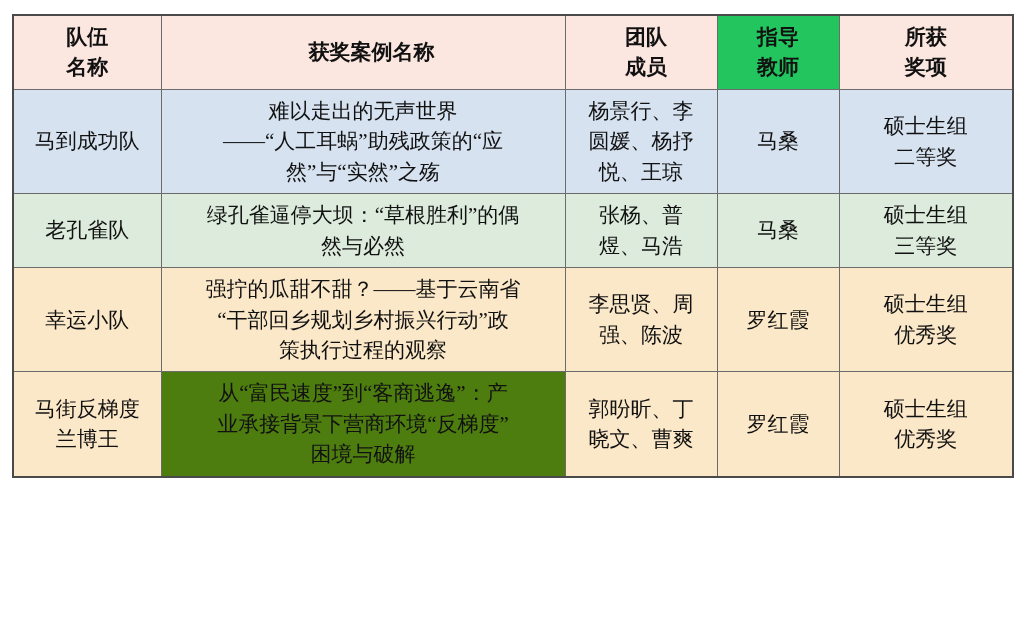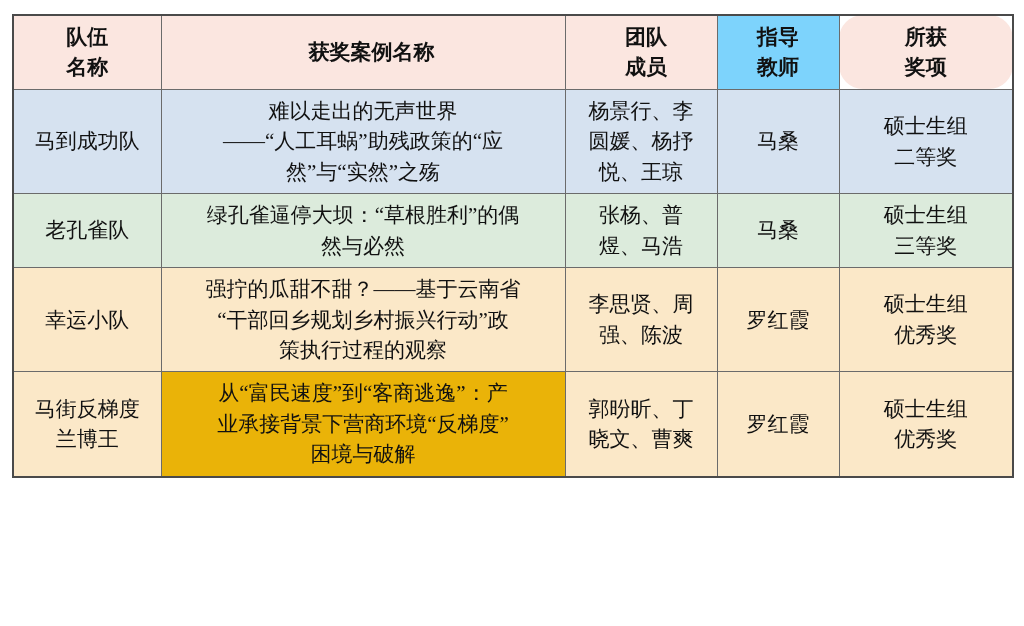--- a/index.html
+++ b/index.html
@@ -58,23 +58,23 @@
         <col class="c3">
         <col class="c4">
     </colgroup>
     <thead>
       <tr class="row-head">
         <th class="cell-multiline" style="background: rgb(251, 230, 224);">队伍
 名称</th>
         <th class="cell-multiline" style="background: rgb(251, 230, 224); padding-left: 25px;">获奖案例名称</th>
         <th class="cell-multiline" style="background: rgb(251, 230, 224); padding-left: 18px;">团队
 成员</th>
-        <th class="cell-multiline" style="background: #7dd3fc;">指导
+        <th class="cell-multiline" style="background: #22c55e;">指导
 教师</th>
-        <th class="cell-multiline" style="background: rgb(251, 230, 224); border-radius: 24px;">所获
+        <th class="cell-multiline" style="background: rgb(251, 230, 224);">所获
 奖项</th>
       </tr>
     </thead>
     <tbody>
       <tr>
         <td class="cell-multiline" style="background: rgb(214, 226, 240); margin-left: 48px;">马到成功队</td>
         <td class="cell-multiline" style="background: rgb(214, 226, 240);">难以走出的无声世界
 ——“人工耳蜗”助残政策的“应
 然”与“实然”之殇</td>
         <td class="cell-multiline" style="background: rgb(214, 226, 240);">杨景行、李
@@ -101,21 +101,21 @@
 策执行过程的观察</td>
         <td class="cell-multiline" style="background: rgb(251, 232, 200);">李思贤、周
 强、陈波</td>
         <td class="cell-multiline" style="background: rgb(251, 232, 200);">罗红霞</td>
         <td class="cell-multiline" style="background: rgb(251, 232, 200);">硕士生组
 优秀奖</td>
       </tr>
       <tr>
         <td class="cell-multiline" style="background: rgb(251, 232, 200);">马街反梯度
 兰博王</td>
-        <td class="cell-multiline" style="background: #eab308;">从“富民速度”到“客商逃逸”：产
+        <td class="cell-multiline" style="background: #4d7c0f;">从“富民速度”到“客商逃逸”：产
 业承接背景下营商环境“反梯度”
 困境与破解</td>
         <td class="cell-multiline" style="background: rgb(251, 232, 200);">郭昐昕、丁
 晓文、曹爽</td>
         <td class="cell-multiline" style="background: rgb(251, 232, 200);">罗红霞</td>
         <td class="cell-multiline" style="background: rgb(251, 232, 200);">硕士生组
 优秀奖</td>
       </tr>
     </tbody>
   </table>

